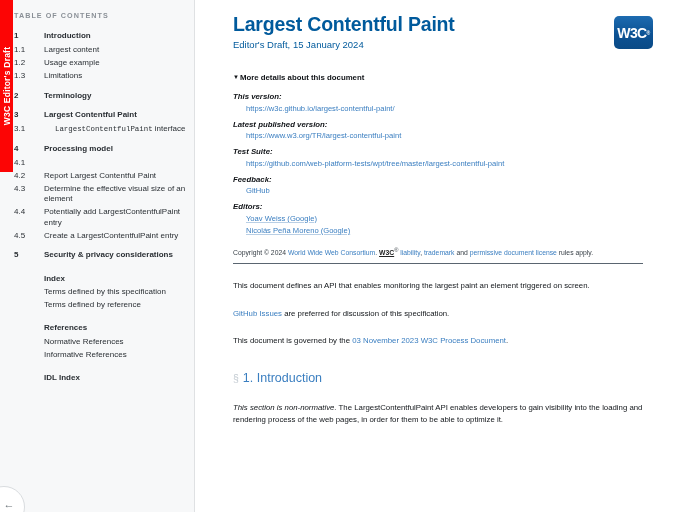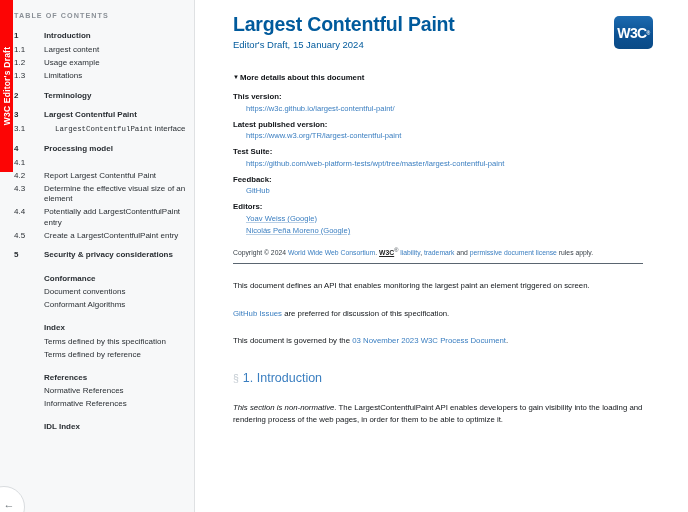--- a/index.html
+++ b/index.html
@@ -159,20 +159,21 @@
     display: inline-block;
     transform: translateY(-1px);
   }
 
   .dl-term {
     font-size: 7.8px;
     font-weight: bold;
     color: #111418;
     line-height: 11px;
     margin: 0 0 0.5px 0;
+    font-style: italic;
   }
   .dl-def {
     font-size: 7.6px;
     line-height: 11px;
     margin: 0 0 5px 13px;
   }
   .dl-def a, a.link {
     color: #3a7ec0;
     text-decoration: none;
   }
@@ -294,25 +295,20 @@
         <li class="toc-item lvl2">
           <span class="toc-num">4.5</span>
           <span class="toc-label">Create a LargestContentfulPaint entry</span>
         </li>
         <li class="toc-item lvl1">
           <span class="toc-num">5</span>
           <span class="toc-label">Security &amp; privacy considerations</span>
         </li>
       </ul>
     <div id="toc-groups">
-        <div class="toc-group">
-          <div class="toc-group-title">Conformance</div>
-          <div class="toc-sub">Document conventions</div>
-          <div class="toc-sub">Conformant Algorithms</div>
-        </div>
         <div class="toc-group">
           <div class="toc-group-title">Index</div>
           <div class="toc-sub">Terms defined by this specification</div>
           <div class="toc-sub">Terms defined by reference</div>
         </div>
         <div class="toc-group">
           <div class="toc-group-title">References</div>
           <div class="toc-sub">Normative References</div>
           <div class="toc-sub">Informative References</div>
         </div>

